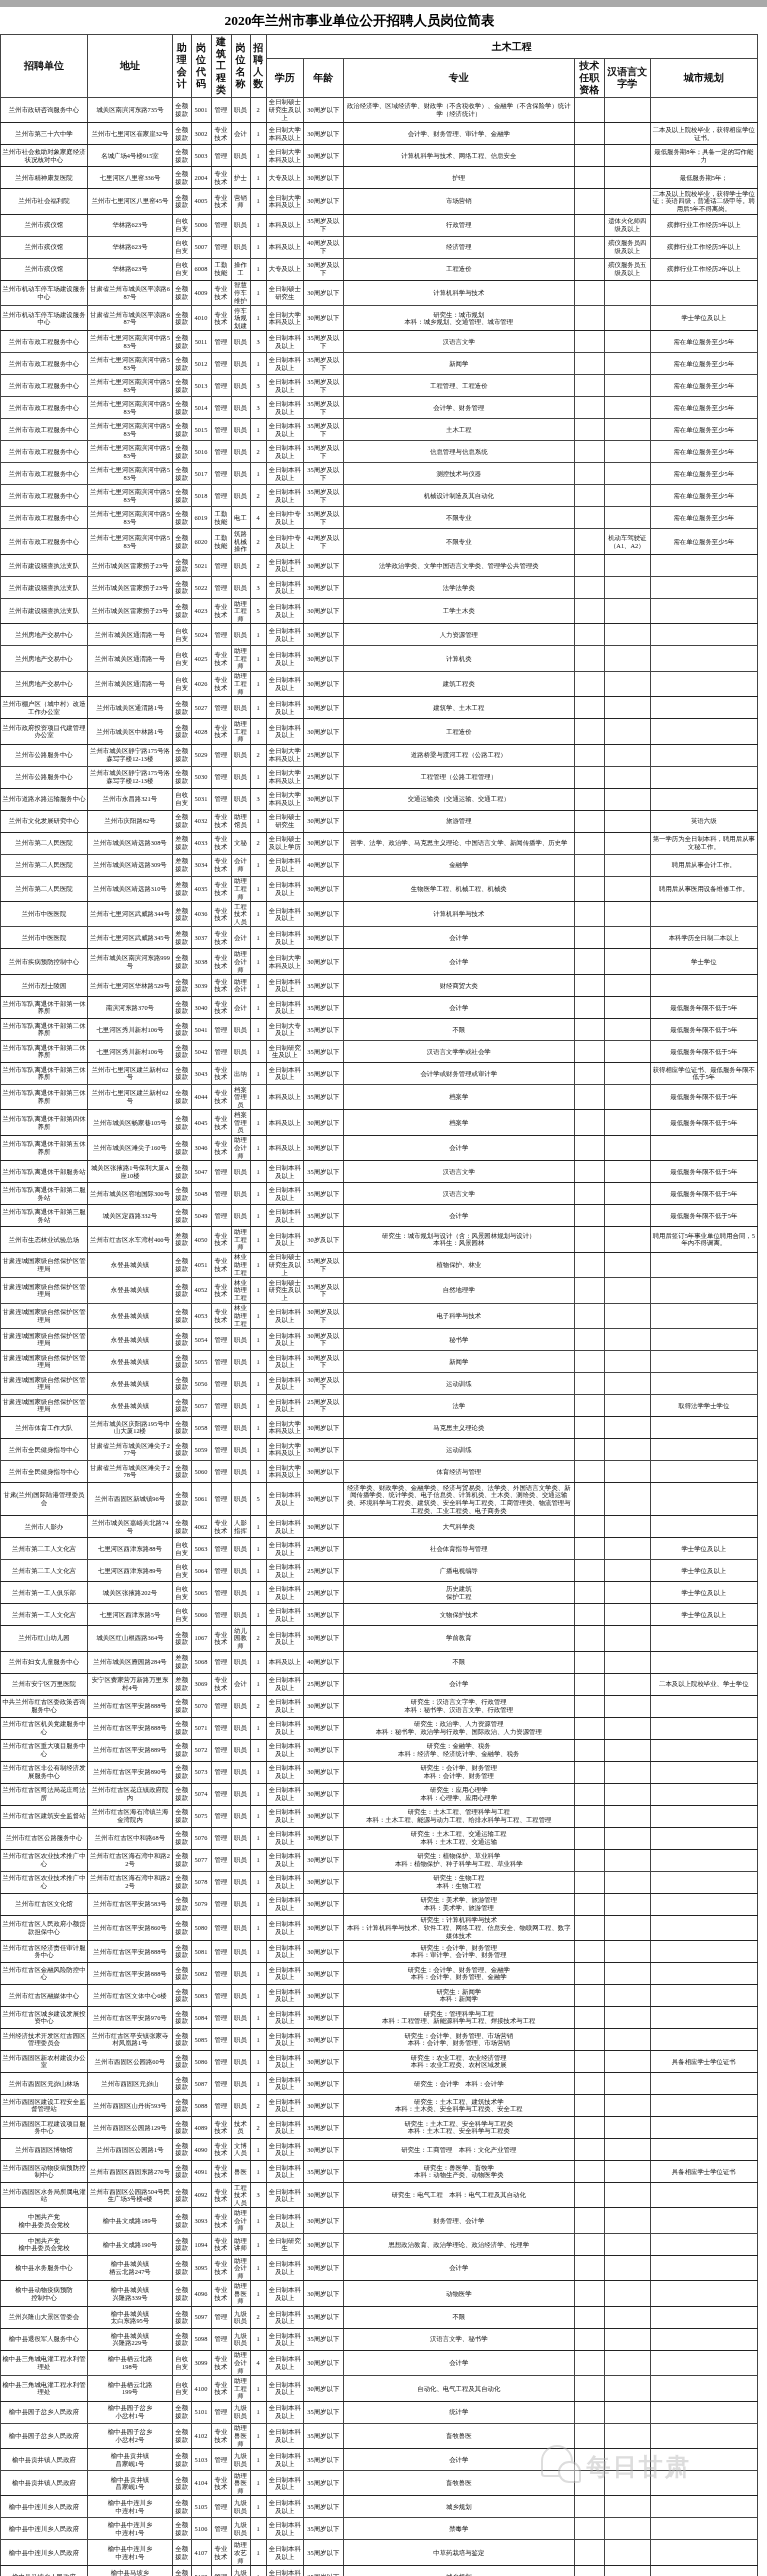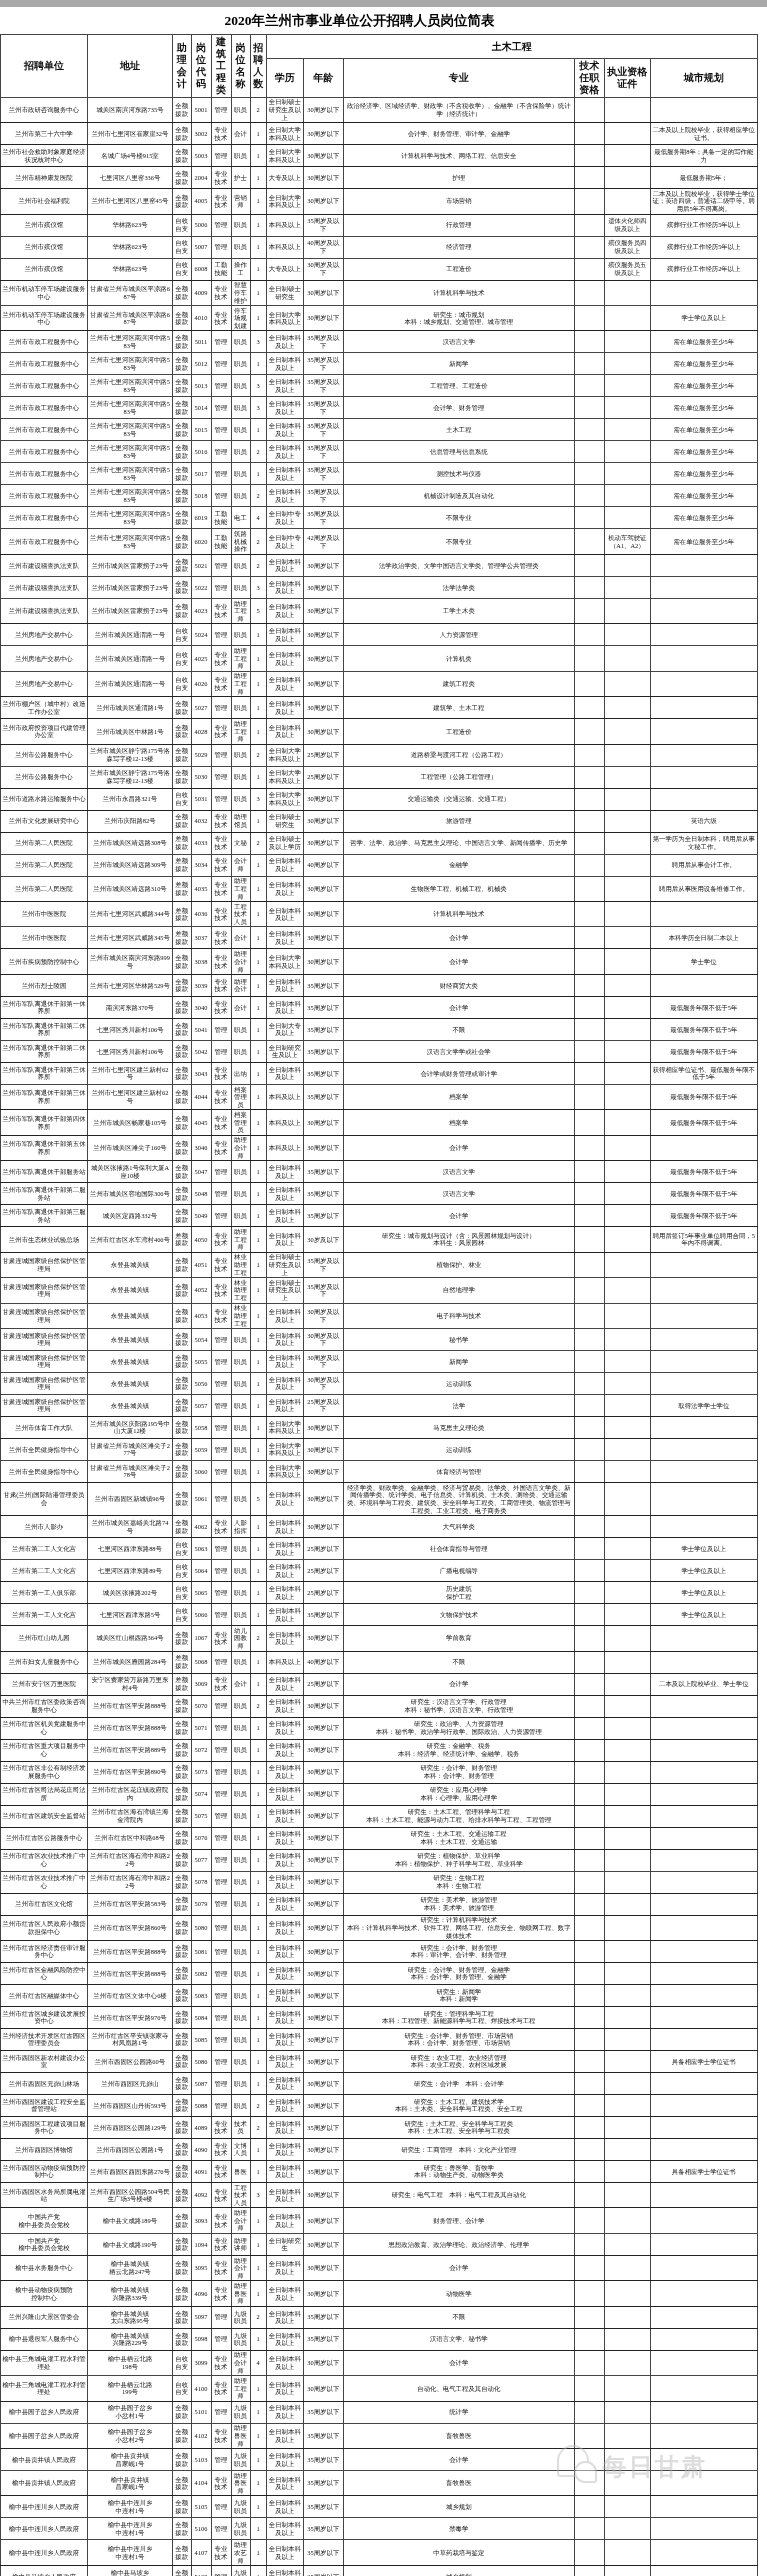--- a/index.html
+++ b/index.html
@@ -11,21 +11,21 @@
         font-size:6.4px;line-height:1.2;}
   table.roster th,table.roster td{border:0.7px solid #444;padding:0.7px 1.4px;text-align:center;
         vertical-align:middle;word-break:break-all;overflow:hidden;}
   table.roster td{white-space:pre-line;}
   table.roster th{font-weight:bold;font-size:10px;background:#fff;}
   table.roster{border:1.4px solid #222;}
   thead tr.grp th{height:21px;}
   thead tr.sub th{height:25.6px;}
   tbody tr{height:22px;}
   tbody tr.unit-end td{border-bottom:1.4px solid #222;}
-  .watermark{position:absolute;right:12px;top:2442px;display:flex;align-items:center;
+  .watermark{position:absolute;right:28px;top:2442px;display:flex;align-items:center;
         gap:5.7px;opacity:0.45;pointer-events:none;}
   .wm-logo{width:41px;height:50px;position:relative;}
   .wm-bubble{position:absolute;left:1.4px;top:2.8px;width:28px;height:28px;border:2.8px solid #b4b4b4;
         border-radius:50% 50% 50% 12%;}
   .wm-bubble2{position:absolute;left:18.5px;top:18.5px;width:18.5px;height:18.5px;border:2.8px solid #b4b4b4;
         border-radius:50% 50% 12% 50%;background:#fff;}
   .wm-text{font-size:24px;color:#b4b4b4;font-weight:bold;letter-spacing:2.1px;
         font-family:"Liberation Serif",serif;}
 </style>
 </head>
@@ -60,21 +60,21 @@
         <th rowspan="2">建筑工程类</th>
         <th rowspan="2">岗位名称</th>
         <th rowspan="2">招聘人数</th>
         <th colspan="6">土木工程</th>
       </tr>
       <tr class="sub">
         <th>学历</th>
         <th>年龄</th>
         <th>专业</th>
         <th>技术任职资格</th>
-        <th>执业资格证件</th>
+        <th>汉语言文字学</th>
         <th>城市规划</th>
       </tr>
     </thead>
     <tbody>
         <tr class="unit-end">
           <td>兰州市政研咨询服务中心</td>
           <td>城关区南滨河东路735号</td>
           <td>全额拨款</td>
           <td>5001</td>
           <td>管理</td>

